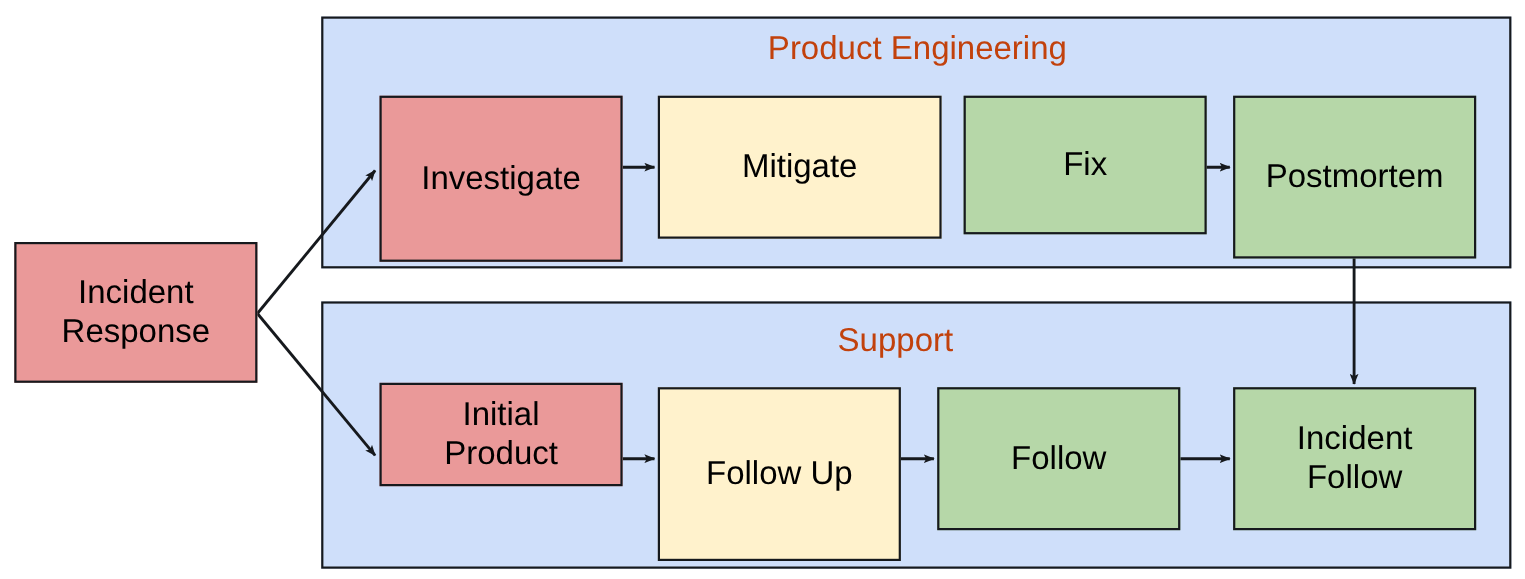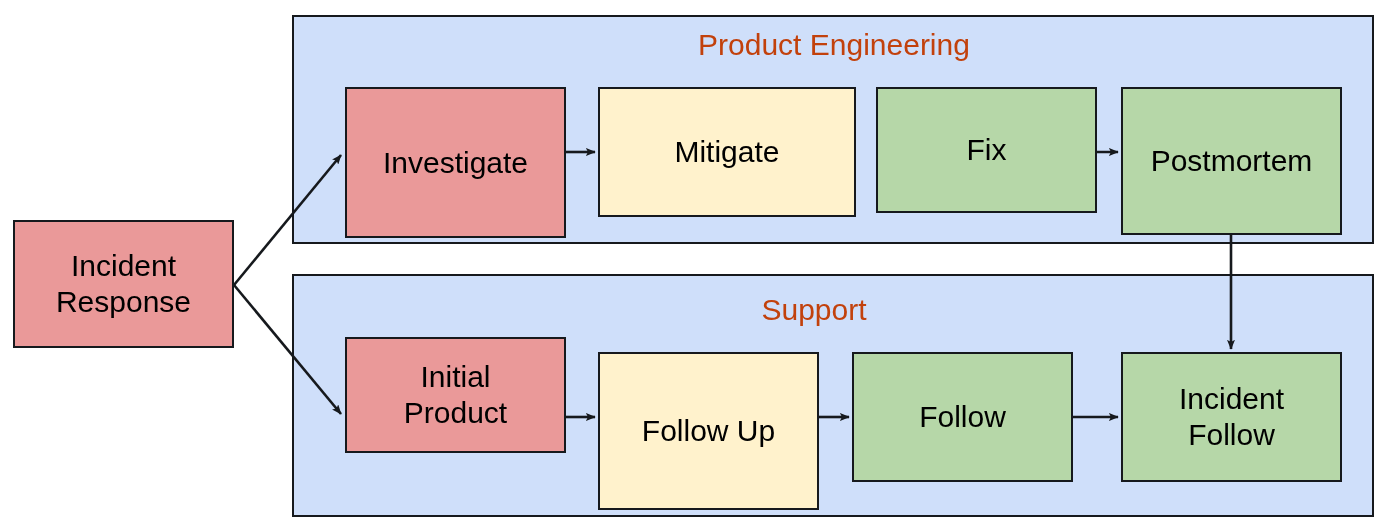--- a/index.html
+++ b/index.html
@@ -109,21 +109,21 @@
   </div>
 
   <div class="node fill-green" style="left:876px; top:87px; width:221px; height:126px;">
     <span>Fix</span>
   </div>
 
   <div class="node fill-green" style="left:1121px; top:87px; width:221px; height:148px;">
     <span>Postmortem</span>
   </div>
 
-  <div class="node fill-red" style="left:345px; top:337px; width:221px; height:116px;align-items:center;">
+  <div class="node fill-red" style="left:345px; top:348px; width:221px; height:94px;align-items:center;">
     <span>
       <span>Initial</span>
       <span>Product</span>
     </span>
   </div>
 
   <div class="node fill-amber" style="left:598px; top:352px; width:221px; height:158px;">
     <span>Follow Up</span>
   </div>
 

